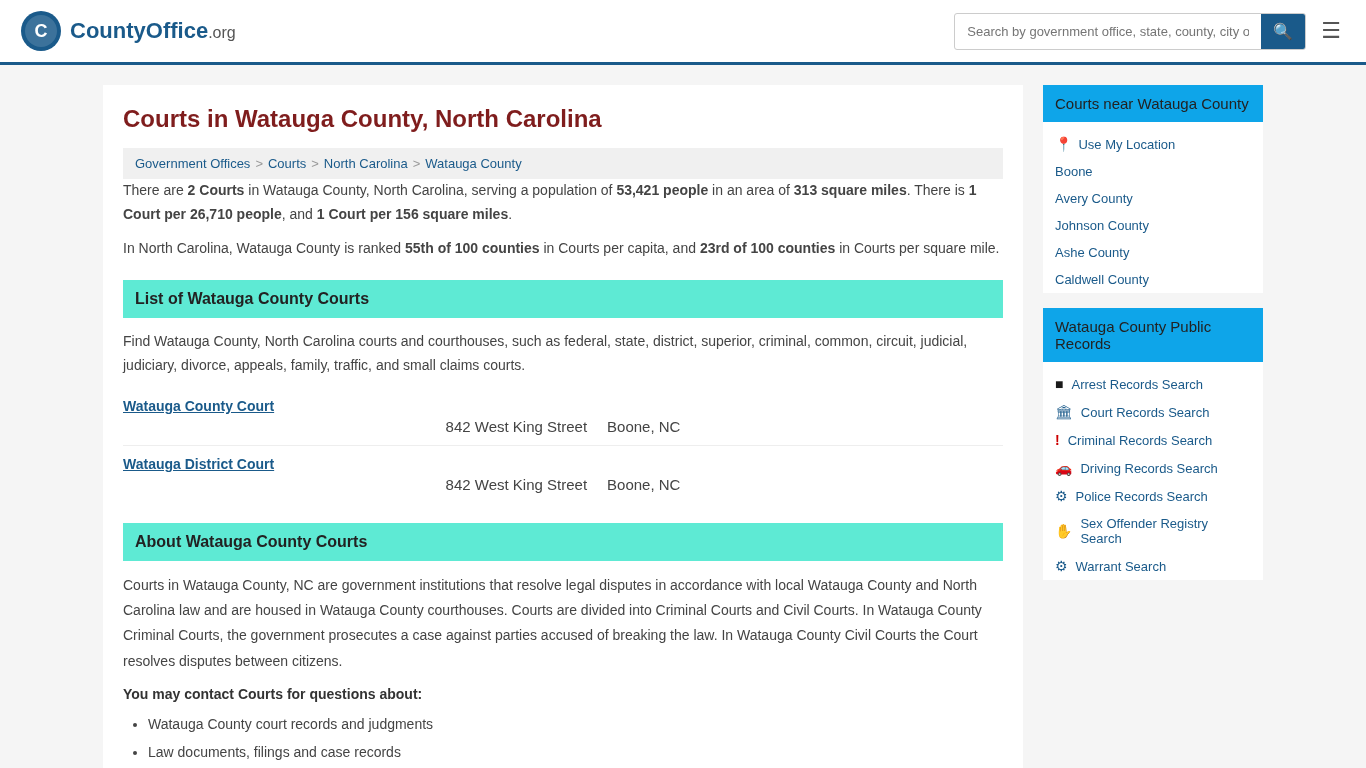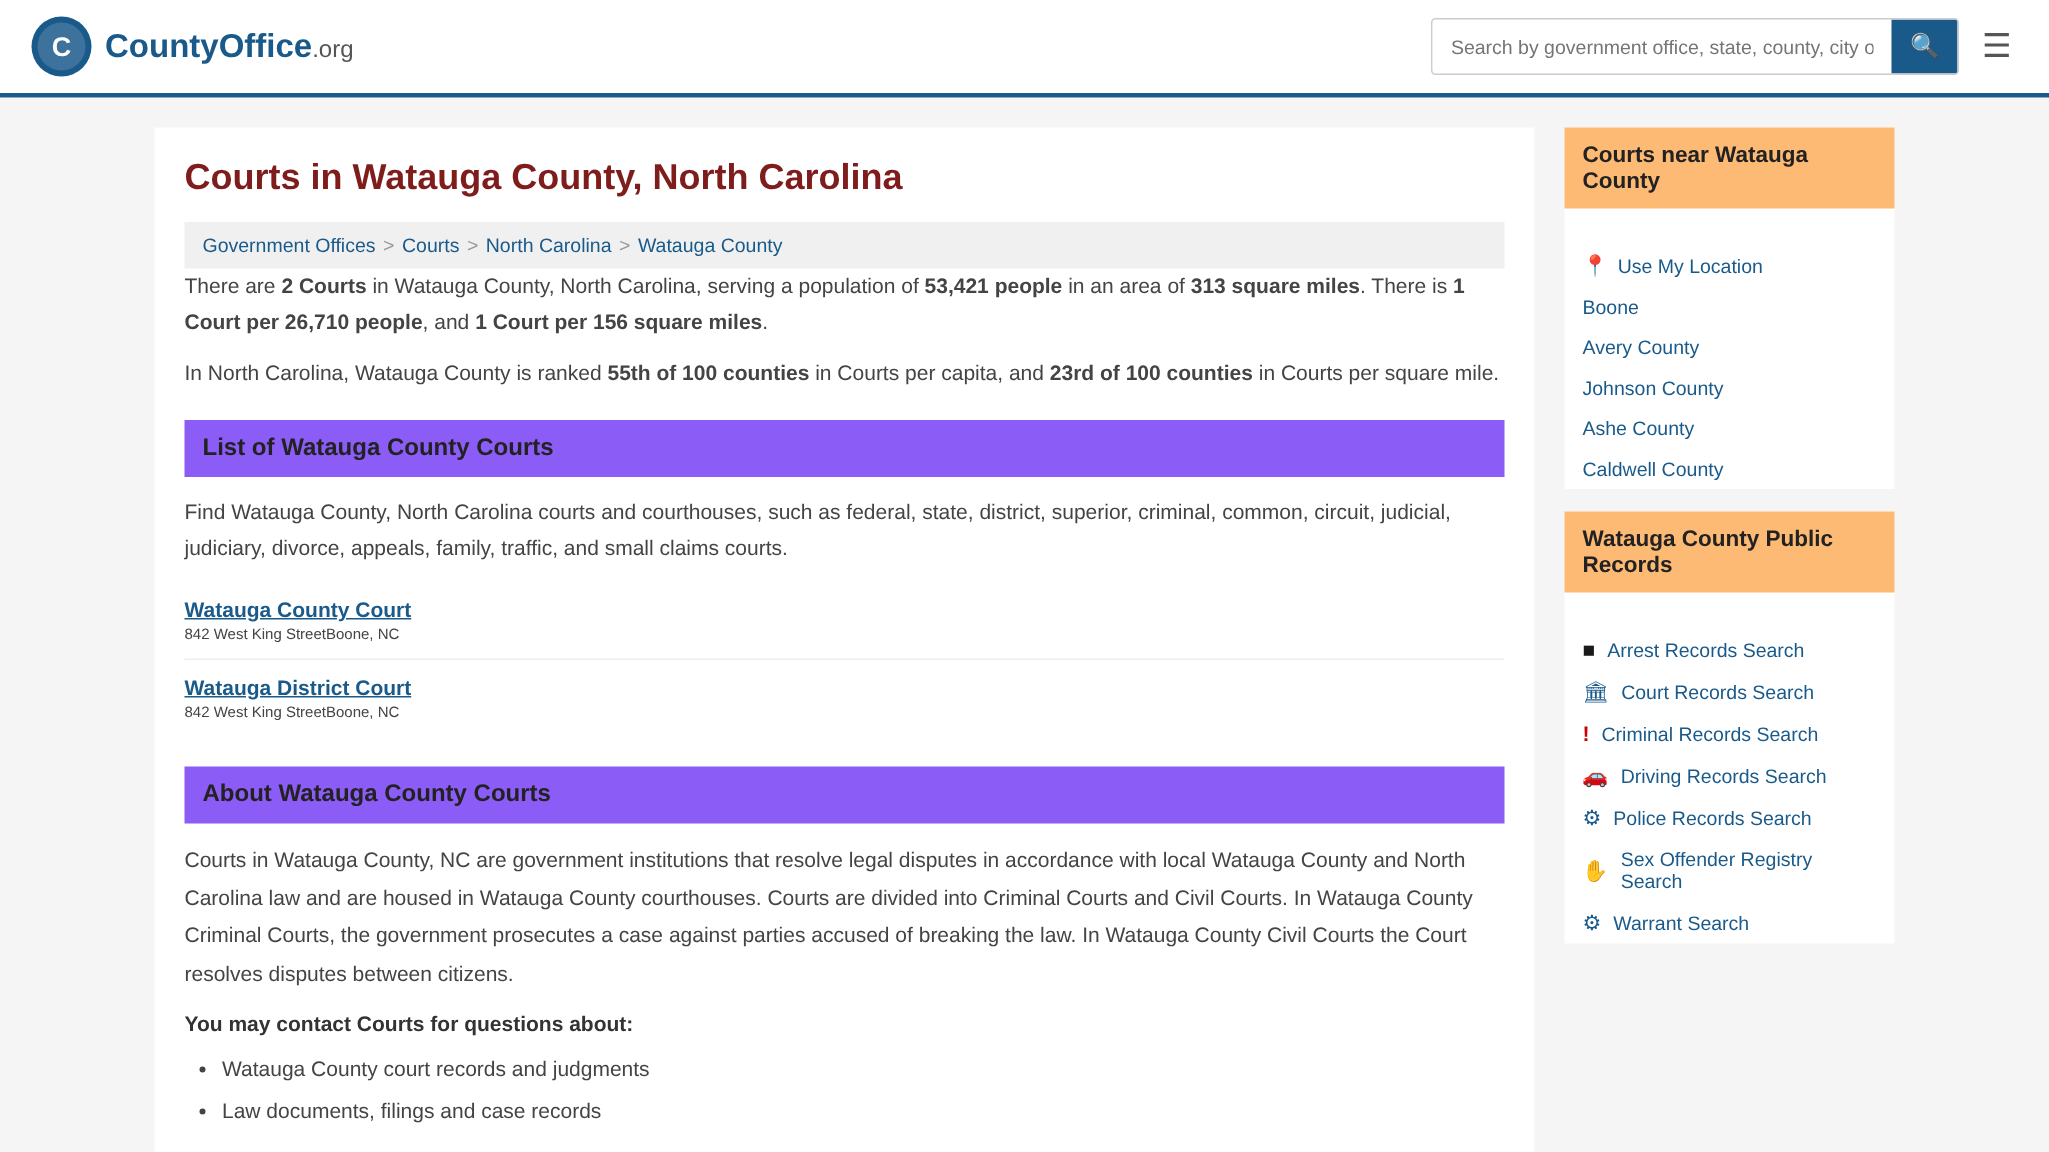--- a/index.html
+++ b/index.html
@@ -106,21 +106,21 @@
     .stats-text {
       font-size: 14px;
       line-height: 1.7;
       color: #444;
       margin-bottom: 10px;
     }
     .stats-text strong { font-weight: bold; }
 
     
     .section-header {
-      background: #8b5cf6;
+      background: #5eead4;
       padding: 10px 12px;
       font-size: 16px;
       font-weight: bold;
       color: #222;
       margin: 20px 0 12px 0;
     }
 
     
     .court-item {
       padding: 10px 0;
@@ -131,23 +131,24 @@
       font-size: 14px;
       font-weight: bold;
       color: #1a5a8a;
       text-decoration: underline;
       cursor: pointer;
       display: block;
       margin-bottom: 4px;
     }
     .court-details {
       display: flex;
-      justify-content: flex-start;
-      color: #444;
-      font-size: 10px;
+      justify-content: center;
+      color: #444;
+      font-size: 15px;
+      gap: 20px;
     }
     .court-address {}
     .court-city {}
 
     
     .desc-text {
       font-size: 14px;
       line-height: 1.7;
       color: #444;
       margin-bottom: 10px;
@@ -172,26 +173,26 @@
       line-height: 2;
       color: #444;
     }
 
     
     .sidebar-section {
       background: #fff;
       margin-bottom: 15px;
     }
     .sidebar-title {
-      background: #fdba74;
+      background: #0ea5e9;
       padding: 10px 12px;
       font-size: 15px;
-      font-weight: bold;
+      font-weight: normal;
       color: #222;
-      margin-bottom: 24px;
+      margin-bottom: 8px;
     }
     .sidebar-link {
       display: block;
       padding: 6px 12px;
       font-size: 13px;
       color: #1a5a8a;
       text-decoration: none;
       cursor: pointer;
     }
     .sidebar-loc {

